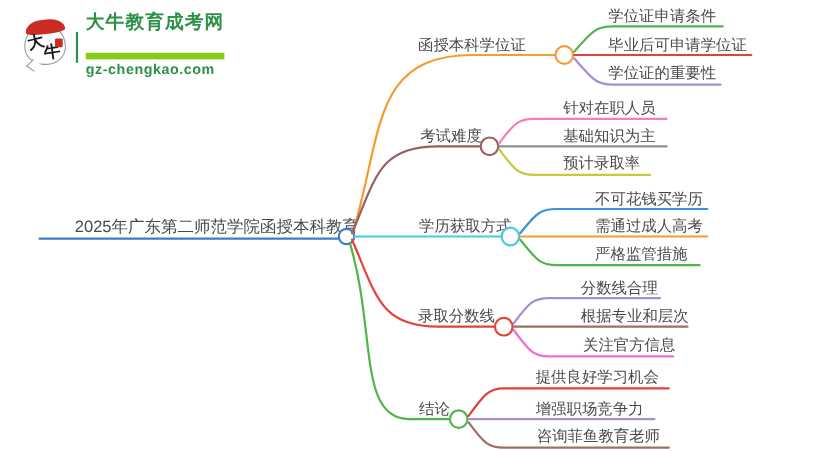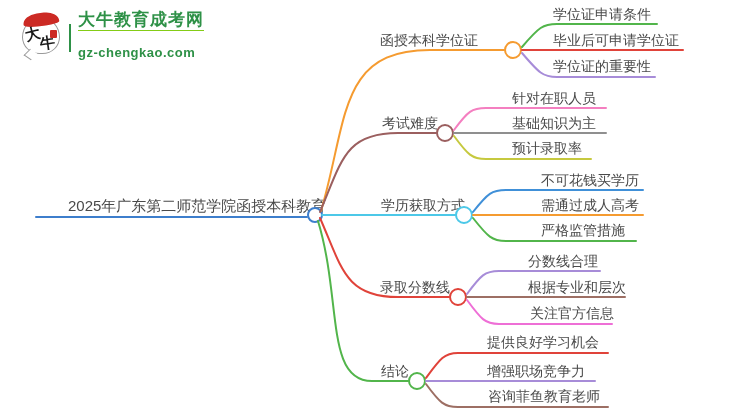--- a/index.html
+++ b/index.html
@@ -28,21 +28,21 @@
   .logo-cap{
     position:absolute;top:-5px;left:0px;width:36px;height:13px;background:#cc2a24;
     border-radius:50% 50% 48% 48%/95% 95% 30% 30%;transform:rotate(-7deg);
   }
   .logo-char-1{position:absolute;left:2px;top:8px;font-size:15px;font-weight:bold;color:#1a1a1a;transform:rotate(-14deg);line-height:1;}
   .logo-char-2{position:absolute;right:4px;bottom:3px;font-size:15px;font-weight:bold;color:#1a1a1a;transform:rotate(-8deg);line-height:1;}
   .logo-seal{position:absolute;top:12px;right:2px;width:7px;height:8px;background:#cc2a24;border-radius:1px;}
   .logo-divider{width:2px;height:28px;background:#2e9147;margin:6px 7px 0 9px;}
   .logo-text{display:flex;flex-direction:column;justify-content:center;}
   .logo-title{color:#2e9147;font-weight:bold;font-size:17px;letter-spacing:1px;line-height:1.2;}
-  .logo-domain{color:#2e9147;font-weight:bold;font-size:13px;letter-spacing:0.5px;border-top:1px solid #84cc16;padding-top:14px;margin-top:0;}
+  .logo-domain{color:#2e9147;font-weight:bold;font-size:13px;letter-spacing:0.5px;border-top:6px solid #84cc16;padding-top:1px;margin-top:18px;}
 </style>
 </head>
 <body>
 
 <div class="logo">
   <div class="logo-bubble">
     <div class="logo-cap"></div>
     <span class="logo-char-1">大</span>
     <span class="logo-char-2">牛</span>
     <div class="logo-seal"></div>

